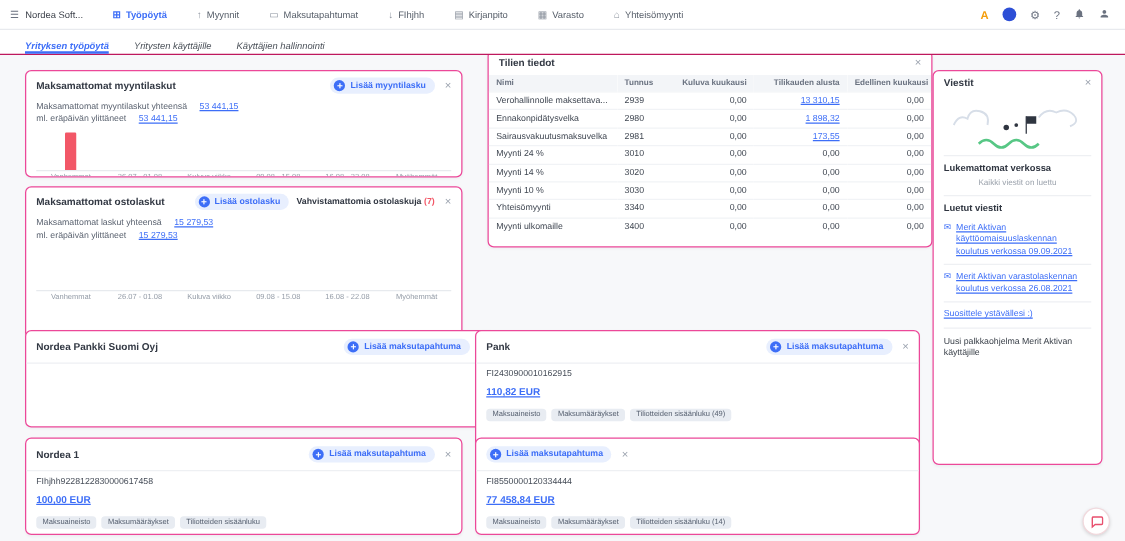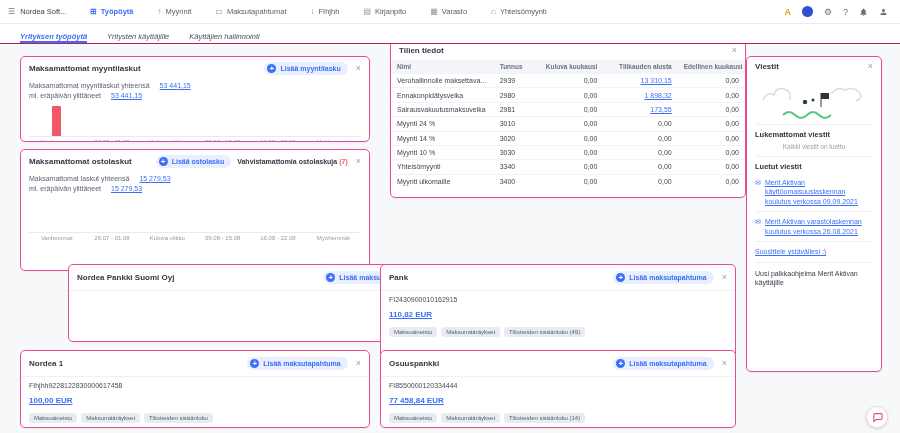--- a/index.html
+++ b/index.html
@@ -69,21 +69,21 @@
   .iban { font-size:7px; color:#464d58; }
   .amount-link { display:inline-block; margin-top:2px; font-size:8px; font-weight:700; }
   .tag-row { display:flex; gap:4px; margin-top:6px; flex-wrap:wrap; }
   .tag { background:#e8ecf2; color:#566070; font-size:6px; padding:2px 5px; border-radius:3px; white-space:nowrap; cursor:pointer; }
 
   
   #card-sales     { left:20px;  top:56px;  width:350px; height:86px; }
   #card-purchases { left:20px;  top:149px; width:350px; height:122px; }
   #card-accounts  { left:380px; top:40px;  width:356px; height:158px;margin-left:10px; }
   #card-messages  { left:746px; top:56px;  width:136px; height:316px; }
-  #card-bank-0    { left:20px;  top:264px; width:378px; height:78px;margin-left:48px; }
+  #card-bank-0    { left:20px;  top:264px; width:378px; height:78px; }
   #card-bank-1    { left:380px; top:264px; width:356px; height:95px; }
   #card-bank-2    { left:20px;  top:350px; width:350px; height:78px; }
   #card-bank-3    { left:380px; top:350px; width:356px; height:78px; }
 
   .chat-launcher { position:absolute; right:12px; bottom:5px; width:22px; height:22px; background:#fff; border:1px solid #f1d9dd; border-radius:50%; display:flex; align-items:center; justify-content:center; box-shadow:0 1px 3px rgba(0,0,0,.15); cursor:pointer; z-index:20; }
 </style>
 </head>
 <body>
 
 <div class="topbar">
@@ -307,21 +307,21 @@
   <div class="msg-body">
     <svg class="msg-illu" width="118" height="44" viewBox="0 0 118 44">
       <path d="M8 20 q4 -9 11 -5 q2 -8 10 -6 q8 2 6 11" fill="none" stroke="#d7dee8" stroke-width="1.5"></path>
       <path d="M76 14 q6 -8 14 -4 q8 -4 14 2 q5 6 -3 9" fill="none" stroke="#d7dee8" stroke-width="1.5"></path>
       <path d="M28 35 q6 -6 12 0 t12 0 t12 0 t12 0" fill="none" stroke="#57c785" stroke-width="2"></path>
       <circle cx="50" cy="22" r="2.2" fill="#2f3540"></circle>
       <circle cx="58" cy="20" r="1.5" fill="#2f3540"></circle>
       <line x1="66" y1="13" x2="66" y2="27" stroke="#2f3540" stroke-width="1"></line>
       <path d="M66 13 h8 v6 h-8 z" fill="#2f3540"></path>
     </svg>
-    <div class="msg-section-title">Lukemattomat viestit</div>
+    <div class="msg-section-title">Lukemattomat verkossa</div>
     <div class="msg-empty">Kaikki viestit on luettu</div>
     <div class="msg-section-title" style="border-top:none;">Luetut viestit</div>
     <div class="msg-item">
       <span class="mail-ic">✉</span>
       <a class="link">Merit Aktivan käyttöomaisuuslaskennan koulutus verkossa 09.09.2021</a>
     </div>
     <div class="msg-item">
       <span class="mail-ic">✉</span>
       <a class="link">Merit Aktivan varastolaskennan koulutus verkossa 26.08.2021</a>
     </div>
@@ -378,21 +378,20 @@
     <div class="tag-row">
       <span class="tag">Maksuaineisto</span>
       <span class="tag">Maksumääräykset</span>
       <span class="tag">Tiliotteiden sisäänluku</span>
     </div>
   </div>
 </div>
 
 <div class="card" id="card-bank-3">
   <div class="card-head bank-head">
-    <div class="card-title">Osuuspankki</div>
     <div class="pill-btn">
       <span class="plus-circle">+</span>
       <span>Lisää maksutapahtuma</span>
     </div>
     <span class="close-btn">×</span>
   </div>
   <div class="bank-body">
     <div class="iban">FI8550000120334444</div>
     <a class="link amount-link">77 458,84 EUR</a>
     <div class="tag-row">

